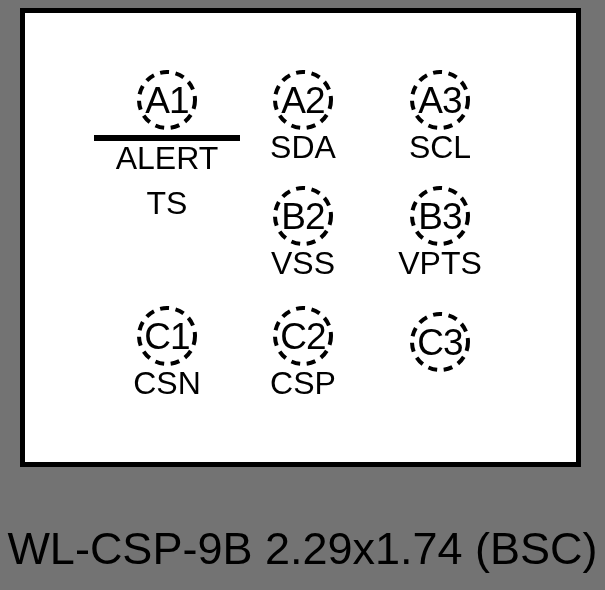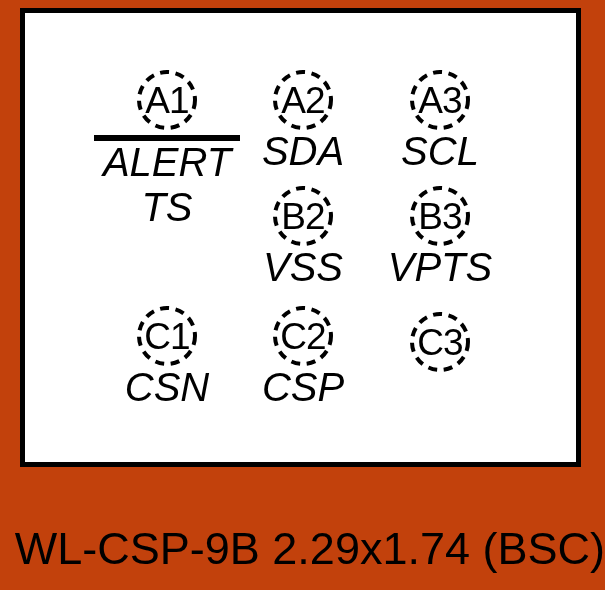--- a/index.html
+++ b/index.html
@@ -4,21 +4,21 @@
 <style>
   html, body {
     margin: 0;
     padding: 0;
     background: #ffffff;
   }
   .stage {
     position: relative;
     width: 605px;
     height: 590px;
-    background: #c2410c;
+    background: #737373;
     font-family: "Liberation Sans", sans-serif;
     color: #000000;
     overflow: hidden;
   }
   
   .package-outline {
     position: absolute;
     left: 20px;
     top: 8px;
     width: 551px;   
@@ -54,40 +54,39 @@
     height: 60px;
     display: flex;
     align-items: center;
     justify-content: center;
     font-size: 37px;
     line-height: 1;
     letter-spacing: -1px;
   }
   .pin-name {
     margin-top: 1px;
-    font-size: 40px;
+    font-size: 32px;
     line-height: 1;
     white-space: nowrap;
-    font-style: italic;
   }
   .overbar {
     margin-top: 5px;
     width: 146px;
     height: 6px;
     background: #000000;
   }
   .cell-a1 .pin-name {
     margin-top: 1px;
   }
   .figure-caption {
     position: absolute;
     left: 0;
     top: 524px;
     width: 605px;
-    text-align: right;
+    text-align: center;
     font-size: 45px;
     line-height: 1.1;
     white-space: nowrap;
   }
 </style>
 </head>
 <body>
 
 <div class="stage">
 

